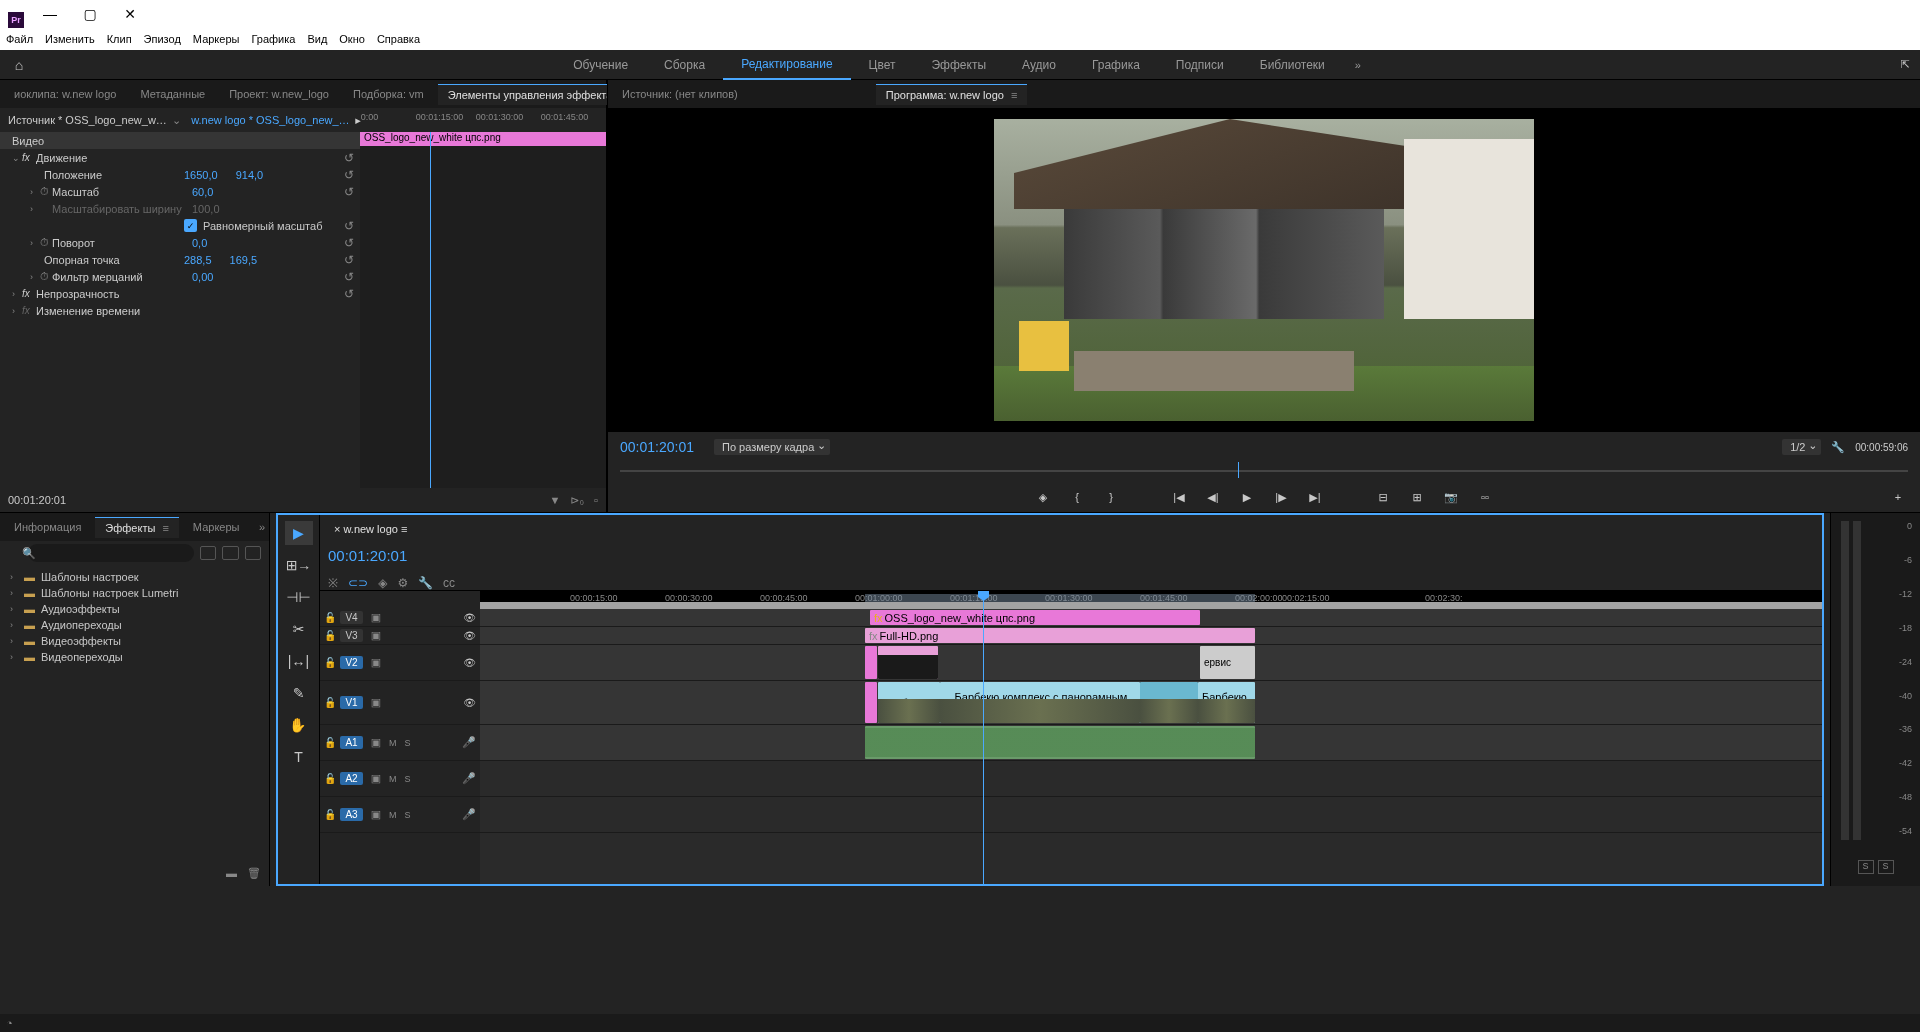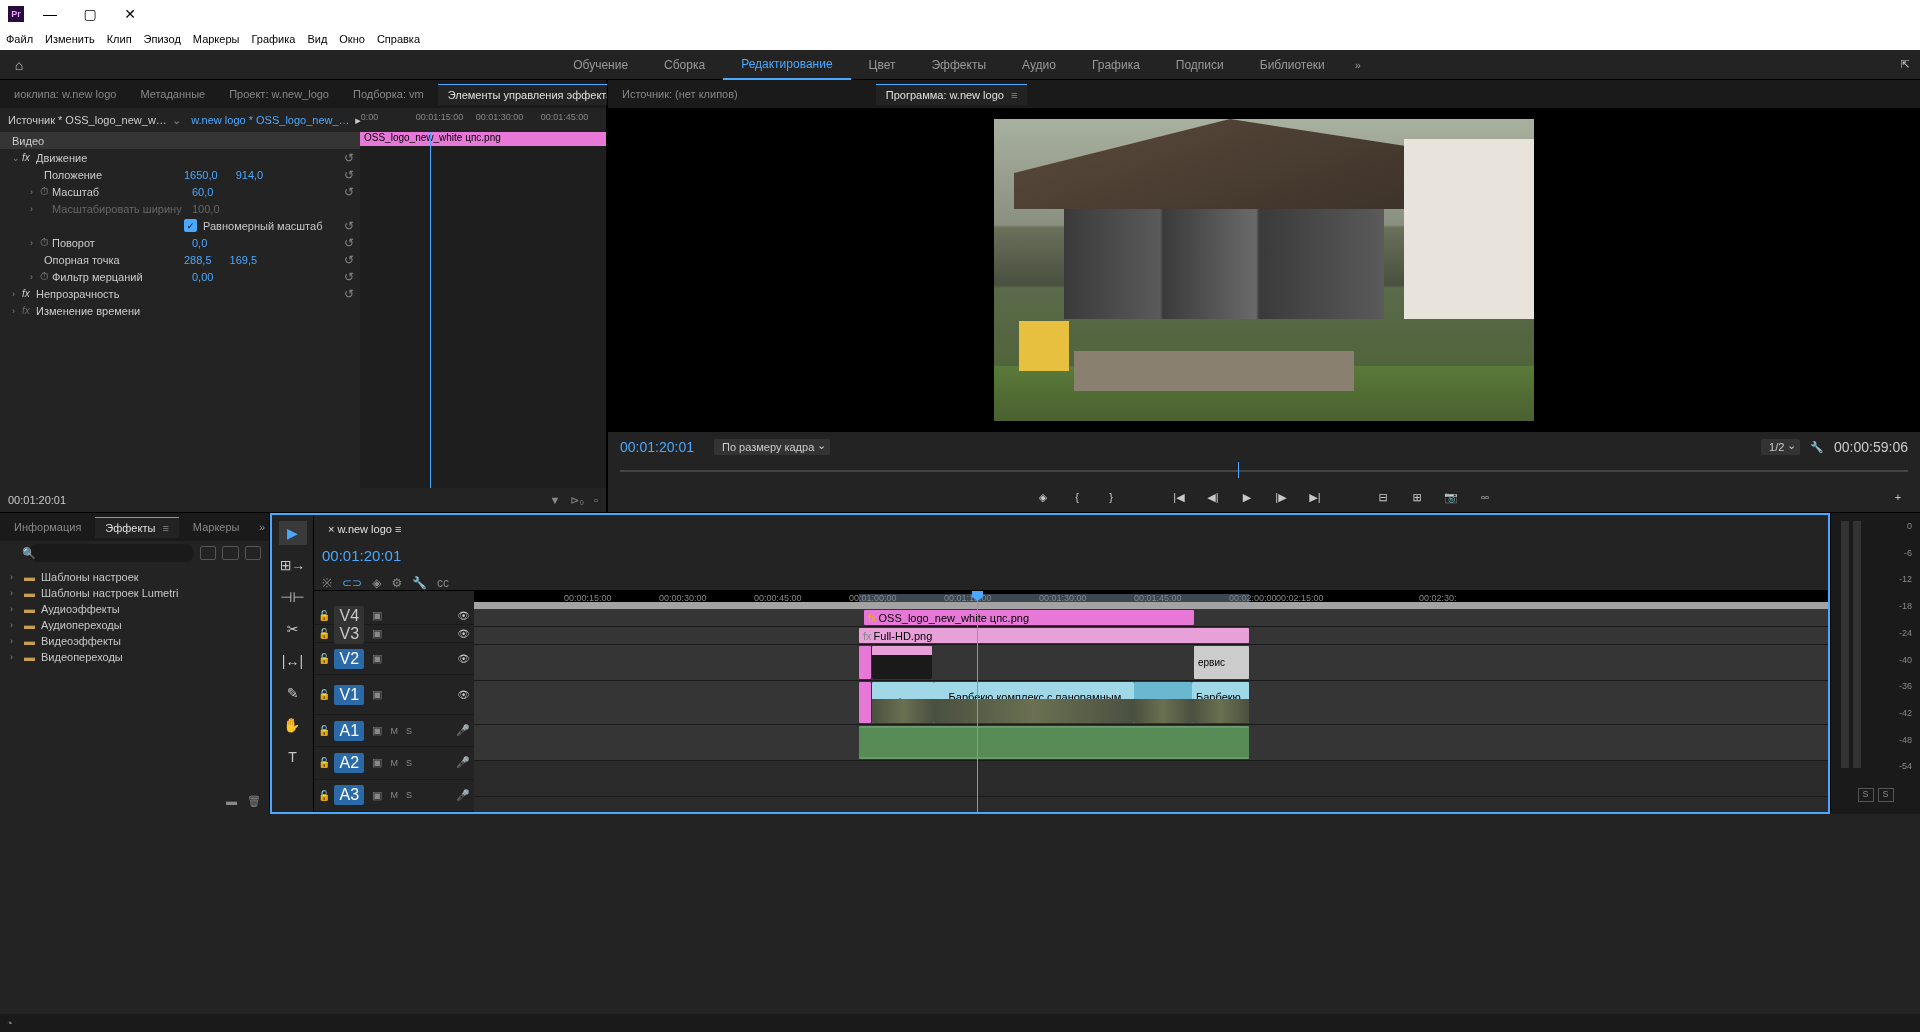--- a/index.html
+++ b/index.html
@@ -1,17 +1,17 @@
 <!DOCTYPE html>
 <html><head>
 <meta charset="utf-8">
 <style>
 * { margin:0; padding:0; box-sizing:border-box; font-family:'Segoe UI',Tahoma,sans-serif; font-size:11px; user-select:none; }
 body { background:#232323; color:#c8c8c8; width:1920px; height:1032px; overflow:hidden; }
-.titlebar { height:28px; background:#fff; display:flex; align-items:center; padding:0 8px; color:#000; }
+.titlebar { height:28px; background:#fff; display:flex; align-items:flex-end; padding:0 8px; color:#000; }
 .titlebar .pr-icon { width:16px; height:16px; background:#2a0a3a; color:#e8a0ff; display:flex; align-items:center; justify-content:center; font-size:9px; font-weight:bold; margin-right:6px; }
 .titlebar .title { flex:1; font-size:12px; }
 .titlebar .winbtn { width:40px; height:28px; display:flex; align-items:center; justify-content:center; font-size:14px; }
 .menubar { height:22px; background:#fff; display:flex; align-items:center; padding:0 6px; gap:12px; color:#000; font-size:12px; }
 .menubar span { cursor:default; }
 .workspacebar { height:30px; background:#232323; display:flex; align-items:center; border-bottom:1px solid #000; }
 .workspacebar .home { width:38px; height:30px; display:flex; align-items:center; justify-content:center; color:#c8c8c8; font-size:14px; }
 .workspacebar .spacer { flex:1; }
 .workspacebar .wsitem { padding:0 18px; height:30px; display:flex; align-items:center; color:#999; font-size:12px; }
 .workspacebar .wsitem.active { color:#4aa8ff; border-bottom:2px solid #4aa8ff; }
@@ -58,27 +58,27 @@
 .prog-video .equip { position:absolute; bottom:50px; left:25px; width:50px; height:50px; background:#e8c040; }
 .prog-video .path { position:absolute; bottom:30px; left:80px; right:180px; height:40px; background:#8a8070; }
 .prog-controls { height:80px; background:#232323; display:flex; flex-direction:column; }
 .prog-info { display:flex; align-items:center; padding:6px 12px; height:30px; }
 .prog-tc-l { color:#4aa8ff; font-size:14px; font-weight:500; }
 .prog-fit { margin-left:20px; background:#333; padding:2px 16px 2px 8px; border-radius:2px; color:#ccc; position:relative; }
 .prog-fit::after { content:'⌄'; position:absolute; right:4px; top:0; }
 .prog-half { margin-left:auto; background:#333; padding:2px 16px 2px 8px; border-radius:2px; color:#ccc; position:relative; }
 .prog-half::after { content:'⌄'; position:absolute; right:4px; top:0; }
 .prog-wrench { margin:0 10px; color:#888; }
-.prog-tc-r { color:#ccc; font-size:14px; }
+.prog-tc-r { color:#ccc; font-size:10px; }
 .prog-scrub { height:20px; position:relative; margin:0 12px; }
 .prog-scrub-track { position:absolute; top:8px; left:0; right:0; height:2px; background:#444; }
 .prog-transport { flex:1; display:flex; align-items:center; justify-content:center; gap:14px; color:#c8c8c8; font-size:13px; }
 .prog-transport .btn { width:20px; text-align:center; }
 
-.bottom { display:flex; height:302px; border-top:1px solid #000; }
+.bottom { display:flex; height:374px; border-top:1px solid #000;gap:6px; }
 .fx-panel { width:270px; display:flex; flex-direction:column; border-right:1px solid #000; }
 .fx-search { display:flex; align-items:center; padding:2px 8px; height:24px; gap:6px; }
 .fx-search input { flex:1; background:#1a1a1a; border:none; color:#ccc; padding:3px 18px 3px 6px; border-radius:10px; }
 .fx-search .badge { width:18px; height:14px; border:1px solid #555; border-radius:2px; }
 .fx-tree { flex:1; overflow-y:auto; padding:4px 0; }
 .fx-folder { display:flex; align-items:center; padding:2px 10px; gap:6px; height:16px; }
 .fx-folder .tw { color:#888; width:8px; font-size:9px; }
 .fx-folder .fico { color:#c8a050; font-size:11px; }
 .fx-footer { height:26px; display:flex; align-items:center; justify-content:flex-end; gap:10px; padding:0 8px; color:#888; }
 
@@ -92,21 +92,21 @@
 .tl-toolbar-row { display:flex; align-items:center; gap:10px; }
 .tl-toolbar-row .tlbtn { color:#888; font-size:12px; }
 .tl-toolbar-row .tlbtn.on { color:#4aa8ff; }
 .tl-body { flex:1; display:flex; overflow:hidden; }
 .tl-track-headers { width:160px; background:#232323; display:flex; flex-direction:column; }
 .trk { display:flex; align-items:center; border-bottom:1px solid #1a1a1a; padding:0 4px; gap:4px; }
 .trk.h18 { height:18px; }
 .trk.h36 { height:36px; }
 .trk.h44 { height:44px; }
 .trk .lock { color:#888; font-size:10px; }
-.trk .label { background:#333; padding:1px 5px; border-radius:2px; font-size:16px; }
+.trk .label { background:#333; padding:1px 5px; border-radius:2px; font-size:10px; }
 .trk .label.on { background:#2a6aa8; color:#fff; }
 .trk .eye { color:#c8c8c8; font-size:10px; margin-left:auto; }
 .trk .ms { font-size:9px; color:#888; margin-left:4px; }
 .tl-tracks { flex:1; position:relative; background:#2a2a2a; overflow:hidden; }
 .tl-ruler { height:18px; background:#000000; position:relative; border-bottom:7px solid #a3a3a3; display:flex;text-align:center; }
 .tl-ruler .tick { position:absolute; top:2px; color:#888; font-size:9px; }
 .tl-playhead { position:absolute; top:0; bottom:0; width:1px; background:#4aa8ff; z-index:10; }
 .tl-playhead::before { content:''; position:absolute; top:0; left:-5px; width:11px; height:10px; background:#4aa8ff; clip-path:polygon(0 0,100% 0,100% 60%,50% 100%,0 60%); }
 .tl-in-out { position:absolute; top:3px; height:8px; background:rgba(120,140,160,0.5); }
 .track-lane { position:relative; border-bottom:1px solid #1a1a1a; background:#353535; }

